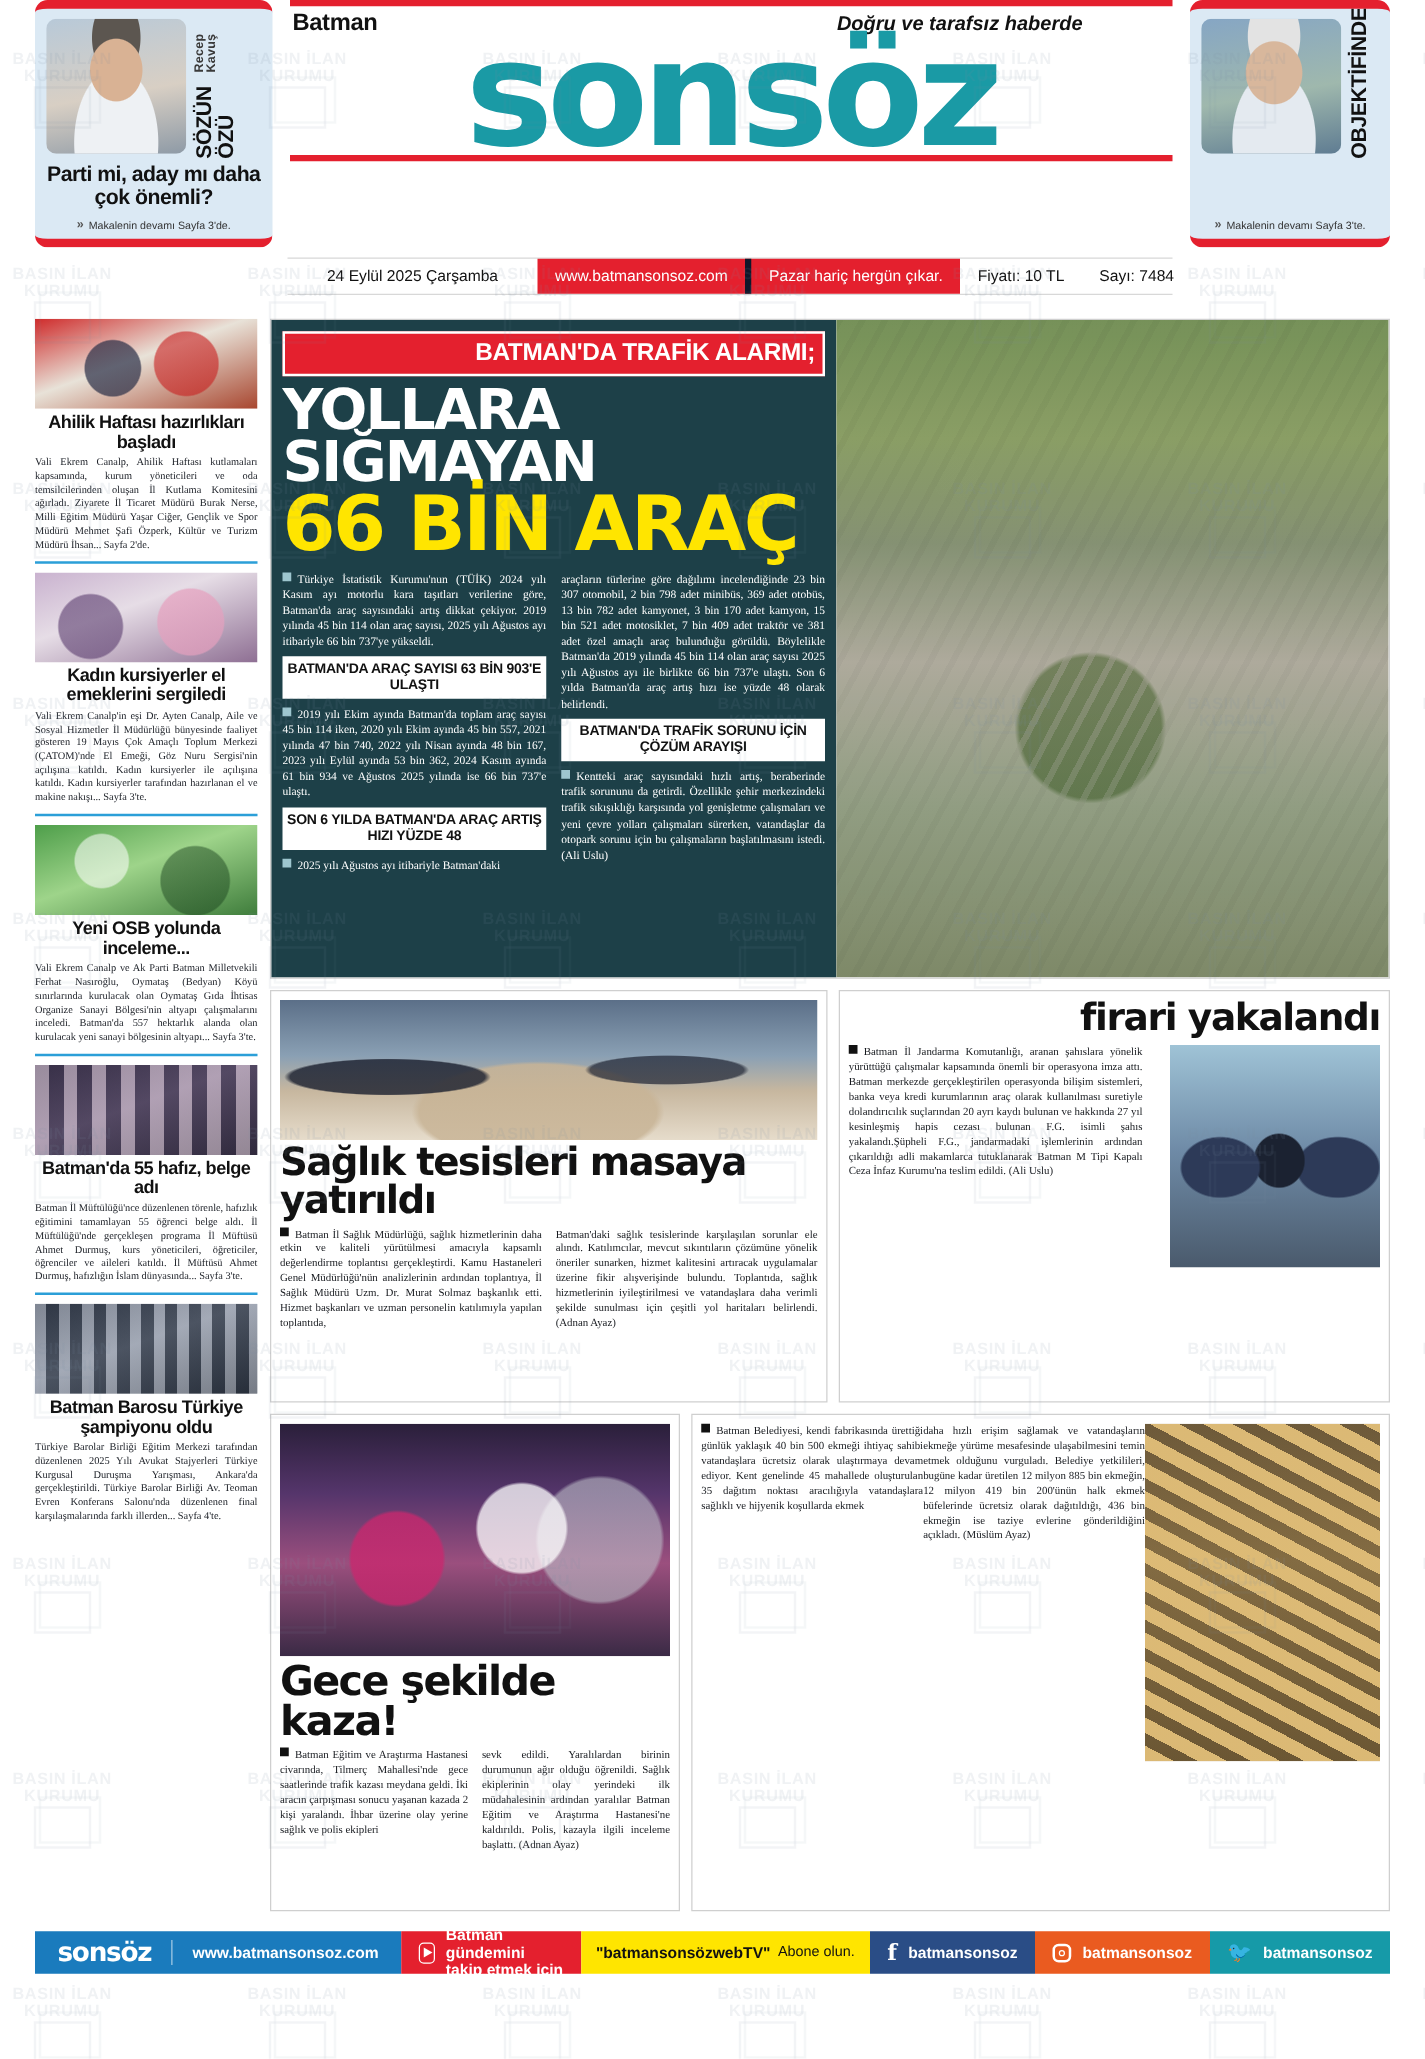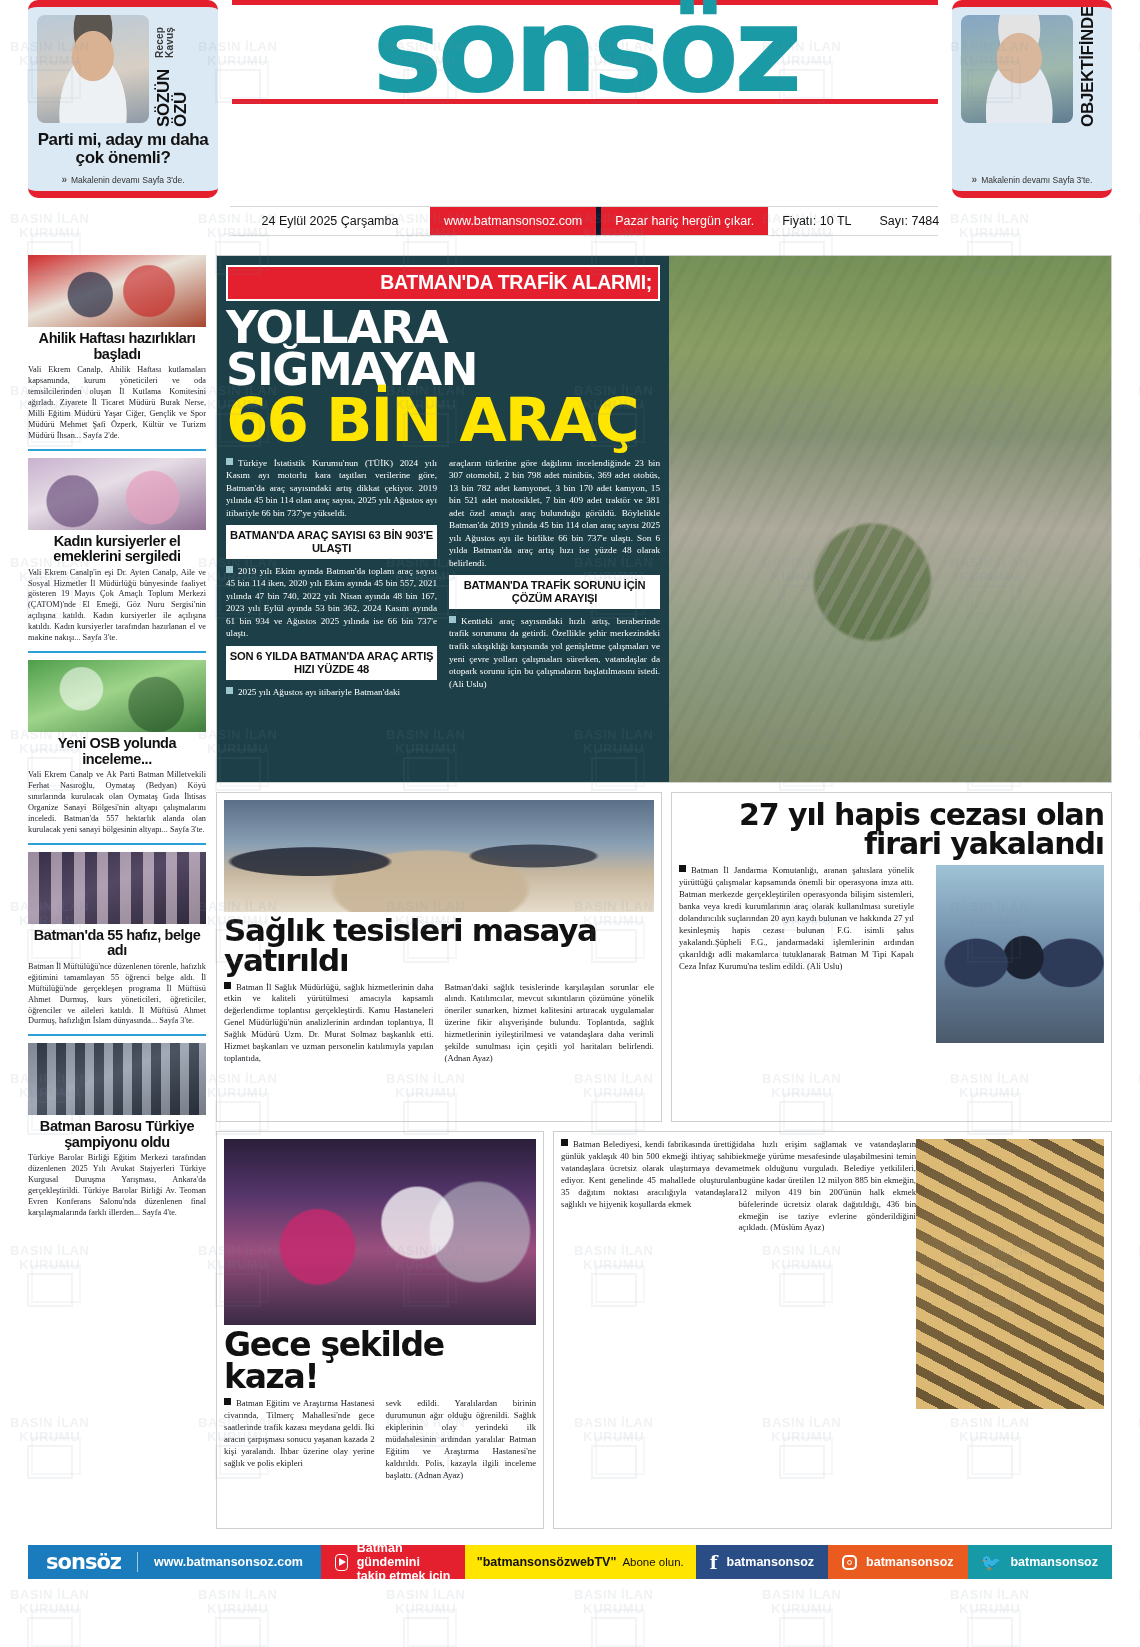--- a/index.html
+++ b/index.html
@@ -311,20 +311,24 @@
         </div>
         <div class="col-title">Parti mi, aday mı daha çok önemli?</div>
         <div class="col-more">
           <span class="chev">»</span>
           <span>Makalenin devamı Sayfa 3'de.</span>
         </div>
       </div>
 
       <div class="masthead">
         <div class="mh-rule"></div>
+        <div class="mh-row">
+          <div class="mh-city">Batman</div>
+          <div class="mh-slogan">Doğru ve tarafsız haberde</div>
+        </div>
         <div class="mh-logo">sonsöz</div>
         <div class="mh-rule2"></div>
       </div>
 
       <div class="col-card">
         <div class="col-top">
           <div class="col-photo">
             <div class="ph ph-face2"></div>
           </div>
           <div class="col-vert">
@@ -430,21 +434,20 @@
             </div>
           <div class="h-black">Sağlık tesisleri masaya yatırıldı</div>
           <div class="cols2">
             <p class="p"><span class="sqb"></span><span>Batman İl Sağlık Müdürlüğü, sağlık hizmetlerinin daha etkin ve kaliteli yürütülmesi amacıyla kapsamlı değerlendirme toplantısı gerçekleştirdi. Kamu Hastaneleri Genel Müdürlüğü'nün analizlerinin ardından toplantıya, İl Sağlık Müdürü Uzm. Dr. Murat Solmaz başkanlık etti. Hizmet başkanları ve uzman personelin katılımıyla yapılan toplantıda,</span></p>
             <p class="p">Batman'daki sağlık tesislerinde karşılaşılan sorunlar ele alındı. Katılımcılar, mevcut sıkıntıların çözümüne yönelik öneriler sunarken, hizmet kalitesini artıracak uygulamalar üzerine fikir alışverişinde bulundu. Toplantıda, sağlık hizmetlerinin iyileştirilmesi ve vatandaşlara daha verimli şekilde sunulması için çeşitli yol haritaları belirlendi. (Adnan Ayaz)</p>
           </div>
         </div>
 
         <div class="card">
           <div class="jand-head">
-            <div>27 yıl hapis cezası olan</div>
             <div>firari yakalandı</div>
           </div>
           <div class="jand-body">
             <p class="p"><span class="sqb"></span><span>Batman İl Jandarma Komutanlığı, aranan şahıslara yönelik yürüttüğü çalışmalar kapsamında önemli bir operasyona imza attı. Batman merkezde gerçekleştirilen operasyonda bilişim sistemleri, banka veya kredi kurumlarının araç olarak kullanılması suretiyle dolandırıcılık suçlarından 20 ayrı kaydı bulunan ve hakkında 27 yıl kesinleşmiş hapis cezası bulunan F.G. isimli şahıs yakalandı.Şüpheli F.G., jandarmadaki işlemlerinin ardından çıkarıldığı adli makamlarca tutuklanarak Batman M Tipi Kapalı Ceza İnfaz Kurumu'na teslim edildi. (Ali Uslu)</span></p>
             <div style="position:relative;height:178px;overflow:hidden;">
                 <div class="ph ph-jandarma"></div>
               </div>
           </div>
         </div>
       </div>

